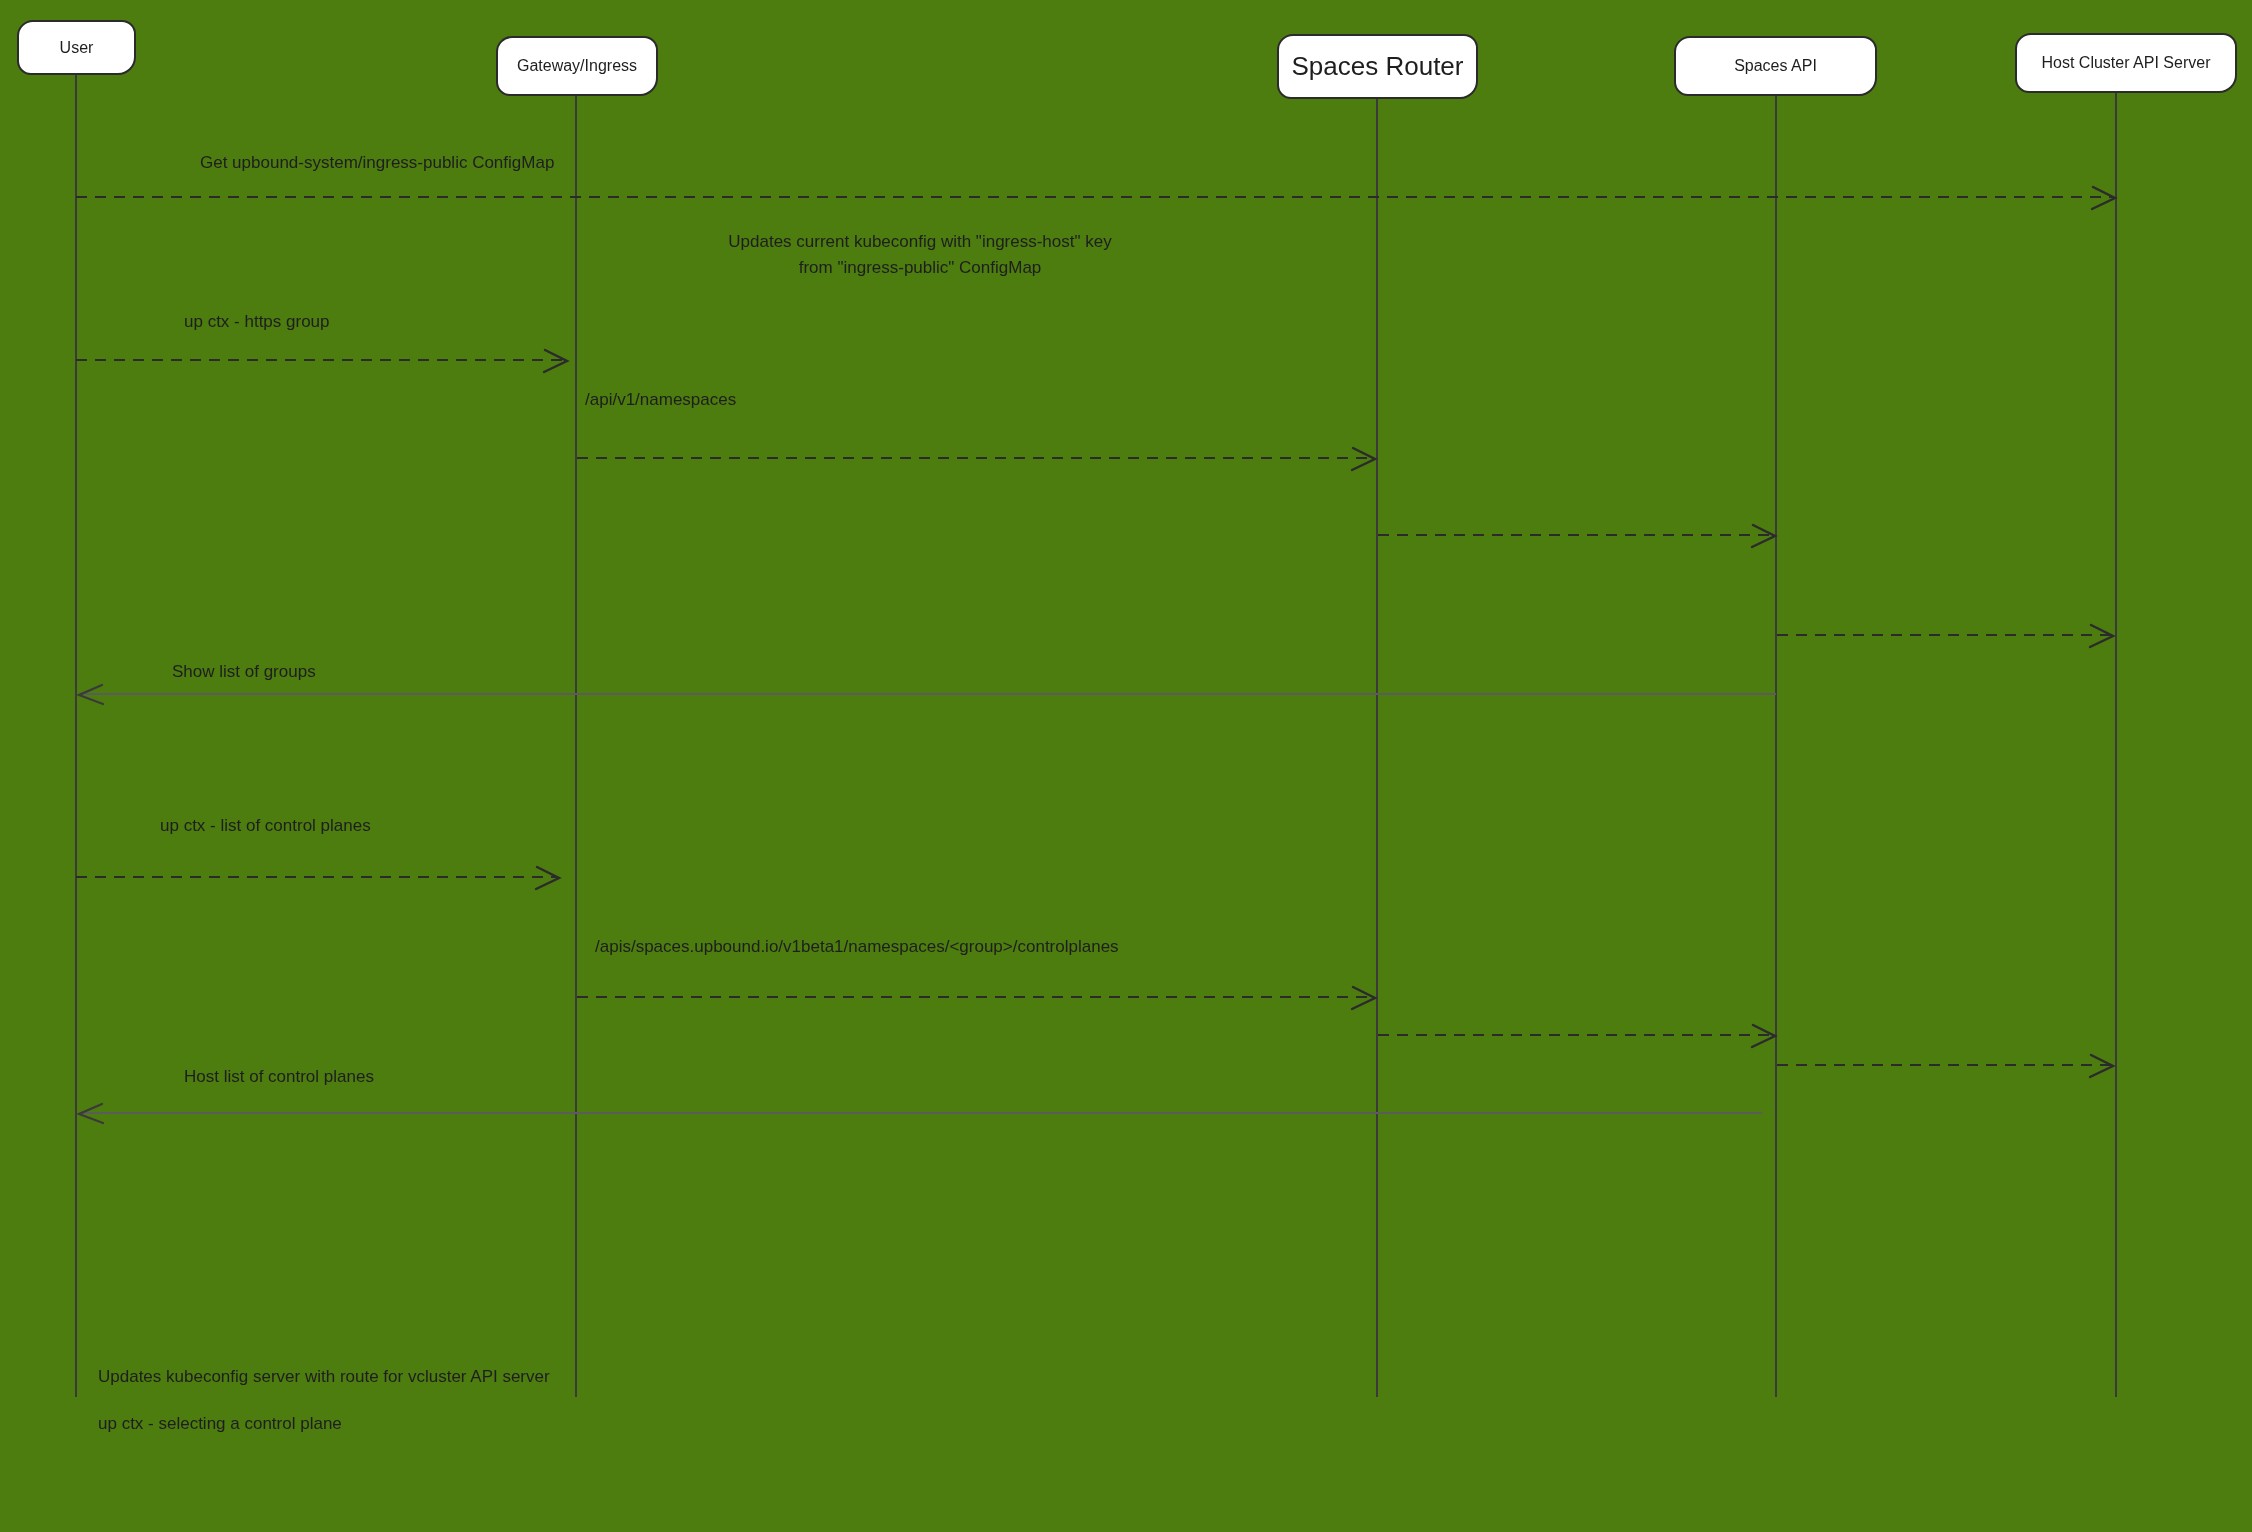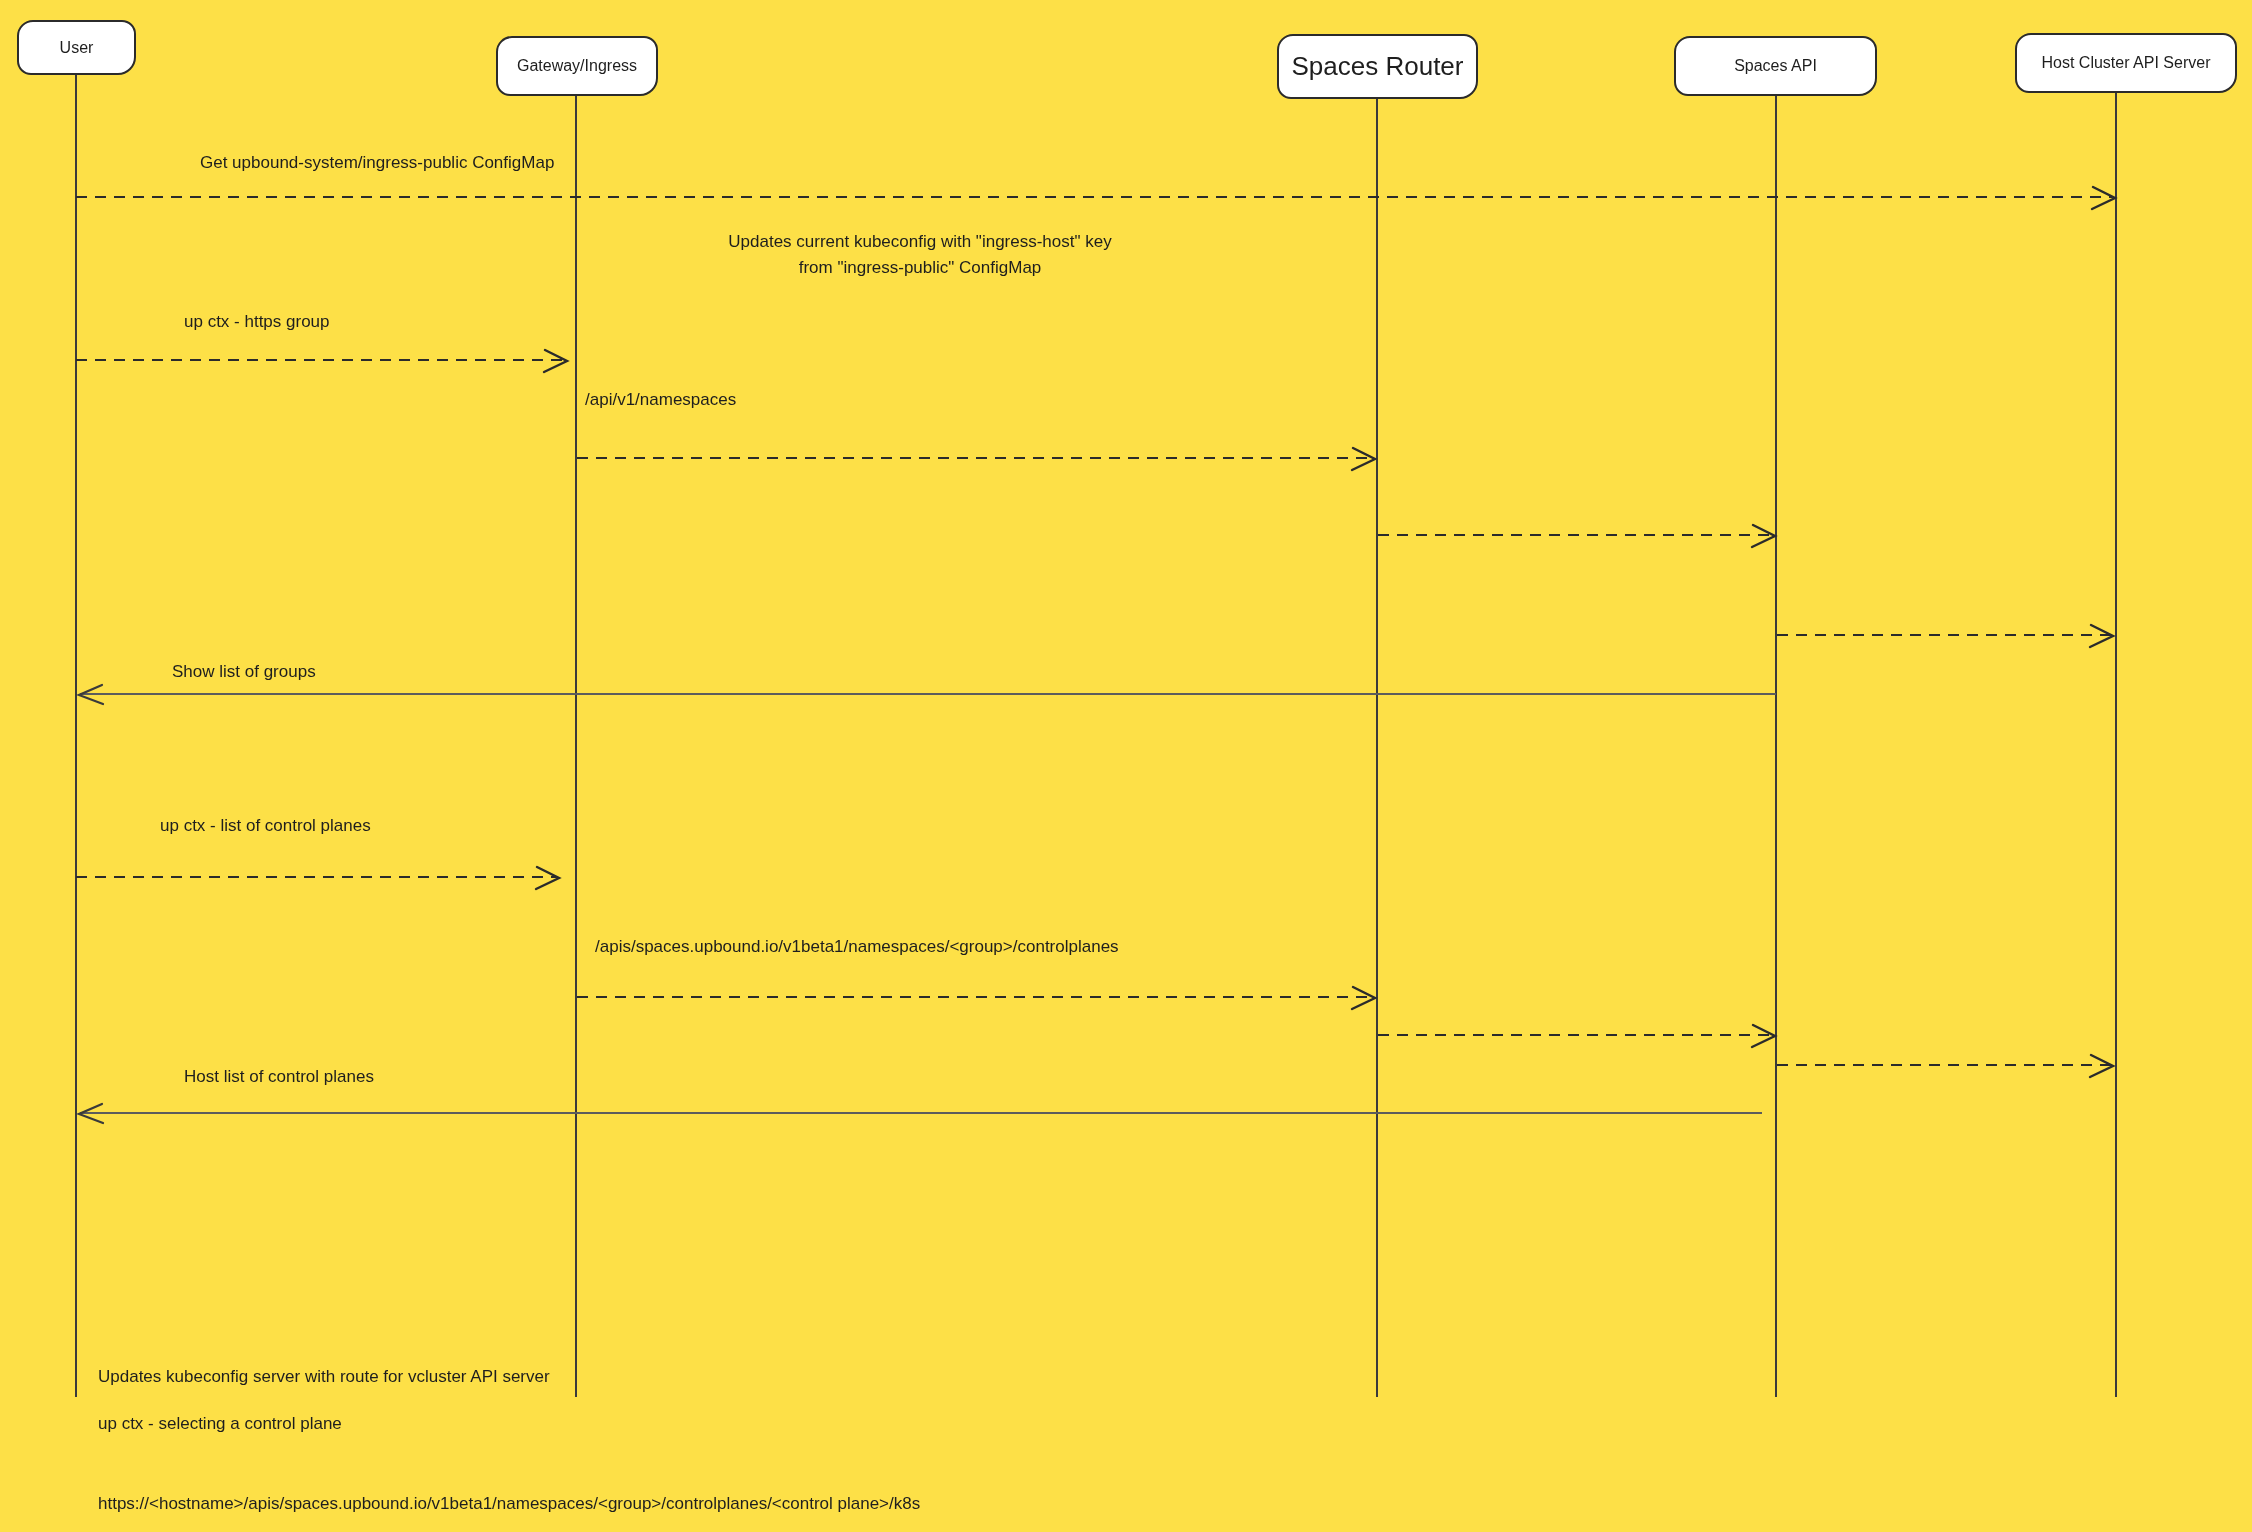--- a/index.html
+++ b/index.html
@@ -1,20 +1,20 @@
 <!DOCTYPE html>
 <html><head>
 <meta charset="utf-8">
 <style>
   html, body { margin: 0; padding: 0; background: #ffffff; }
   #canvas {
     position: relative;
     width: 2252px;
     height: 1532px;
-    background: #fde047;
+    background: #4d7c0f;
     font-family: "Liberation Sans", sans-serif;
     color: #1e1e1e;
     overflow: hidden;
   }
 
   
   .actor {
     position: absolute;
     background: #ffffff;
     border: 2px solid #2b2b2b;
@@ -206,15 +206,14 @@
     </svg>
 
   <div class="msg-label" id="label-m11">Host list of control planes</div>
   <div class="solid" id="line-m11"></div>
   <svg class="arr" id="arr-m11" width="30" height="28" viewBox="0 0 30 28">
       <path d="M27 4 L4 14 L28 23" fill="none" stroke="#3a3a3a" stroke-width="2.2" stroke-linecap="round"></path>
     </svg>
 
   <div class="footer-note" id="footer-1">up ctx - selecting a control plane</div>
   <div class="footer-note" id="footer-2">Updates kubeconfig server with route for vcluster API server</div>
-  <div class="footer-note" id="footer-3">https://&lt;hostname&gt;/apis/spaces.upbound.io/v1beta1/namespaces/&lt;group&gt;/controlplanes/&lt;control plane&gt;/k8s</div>
 
 </div>
 
 </body></html>

